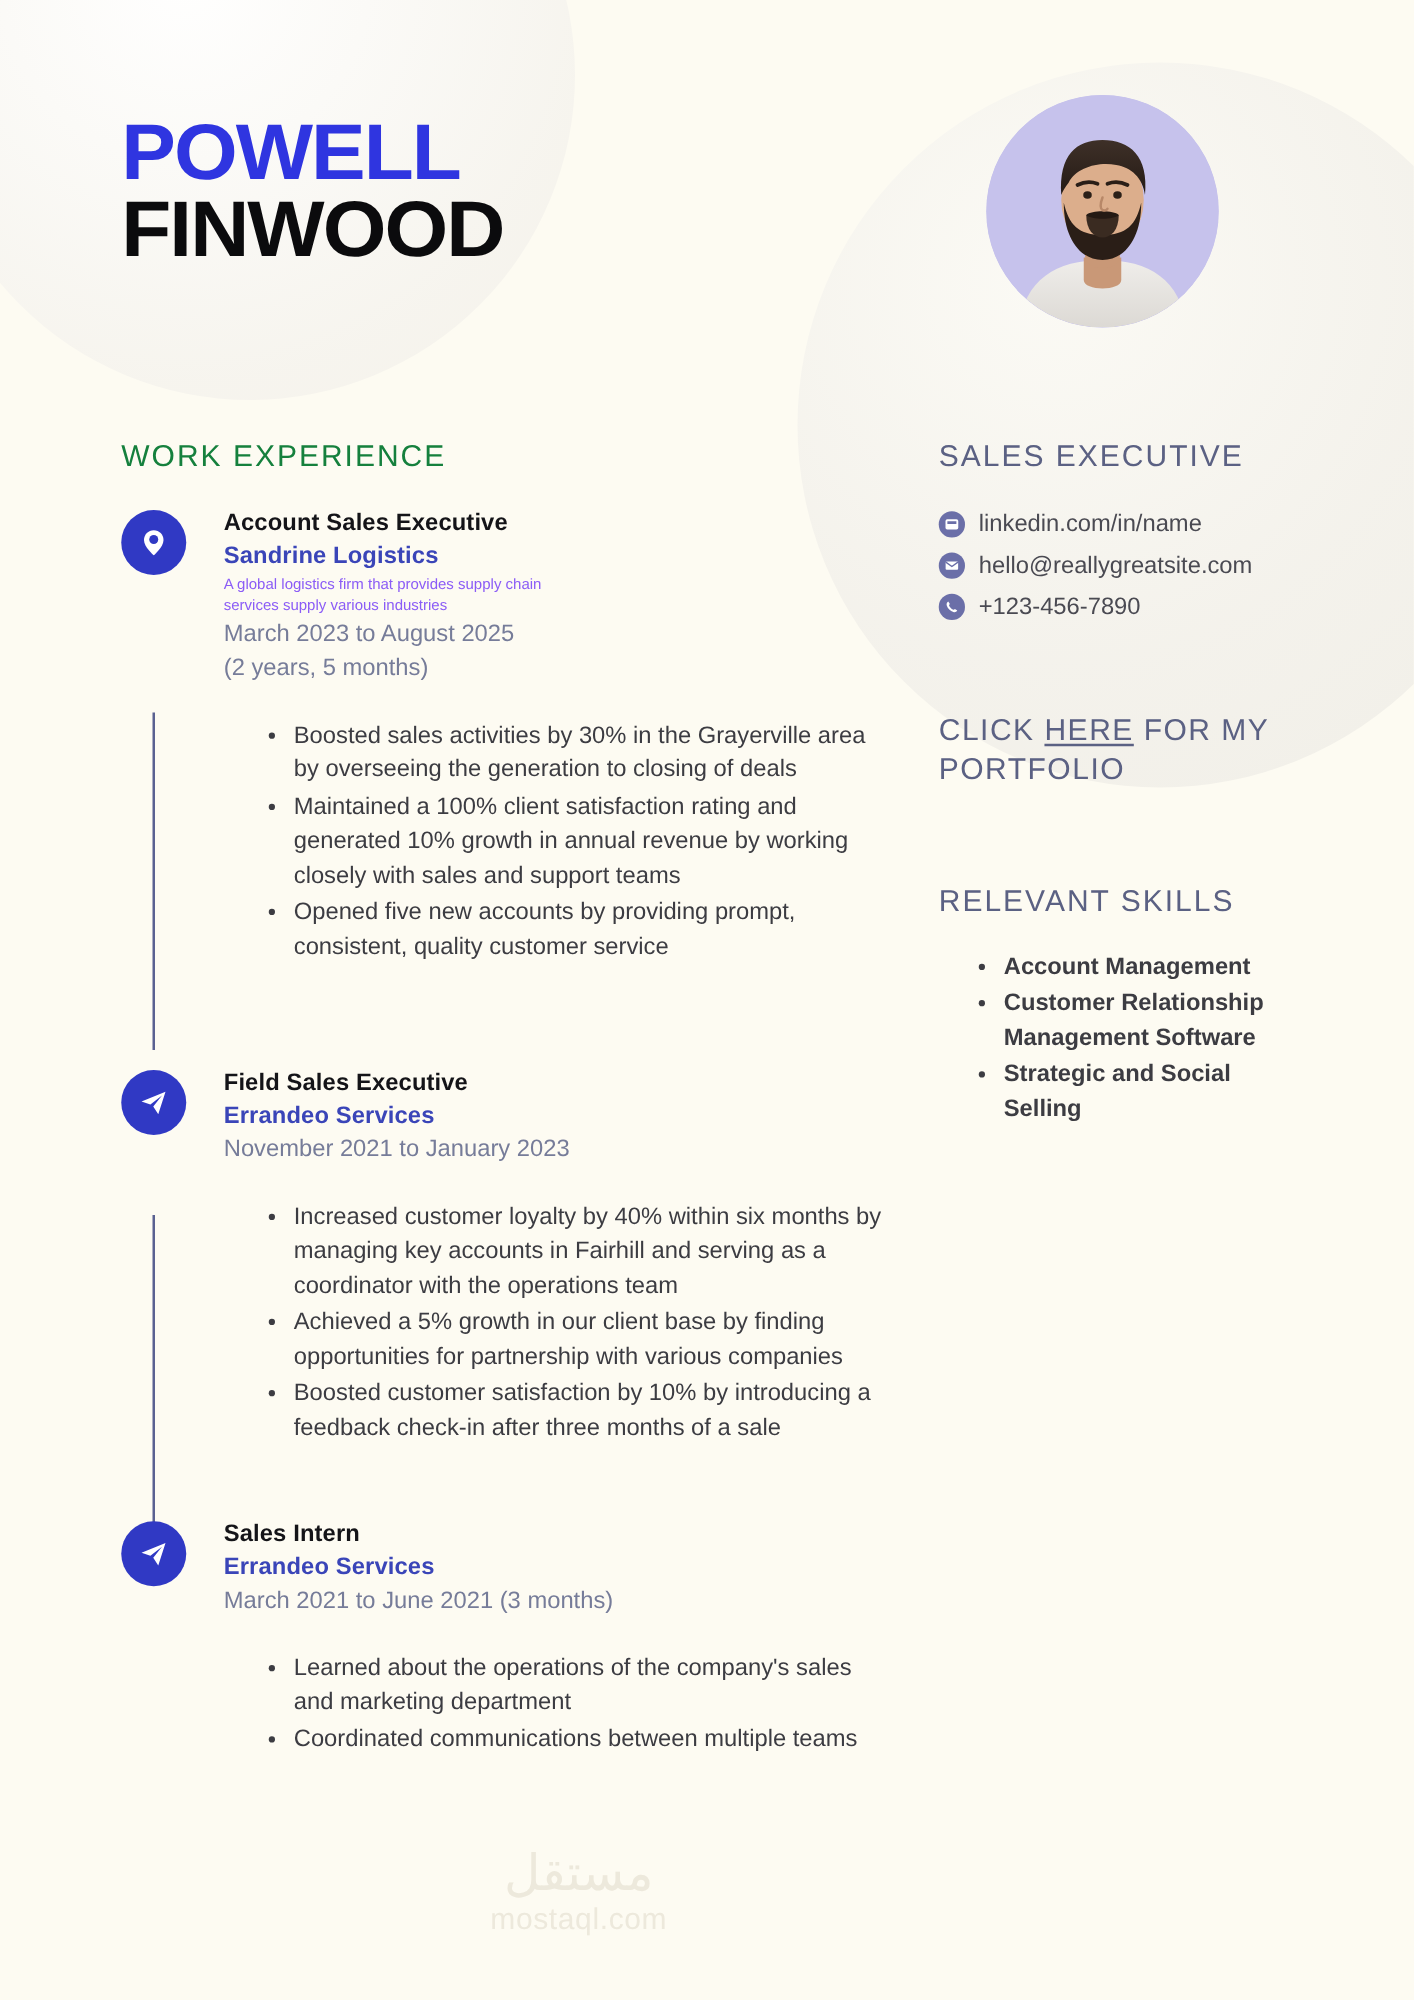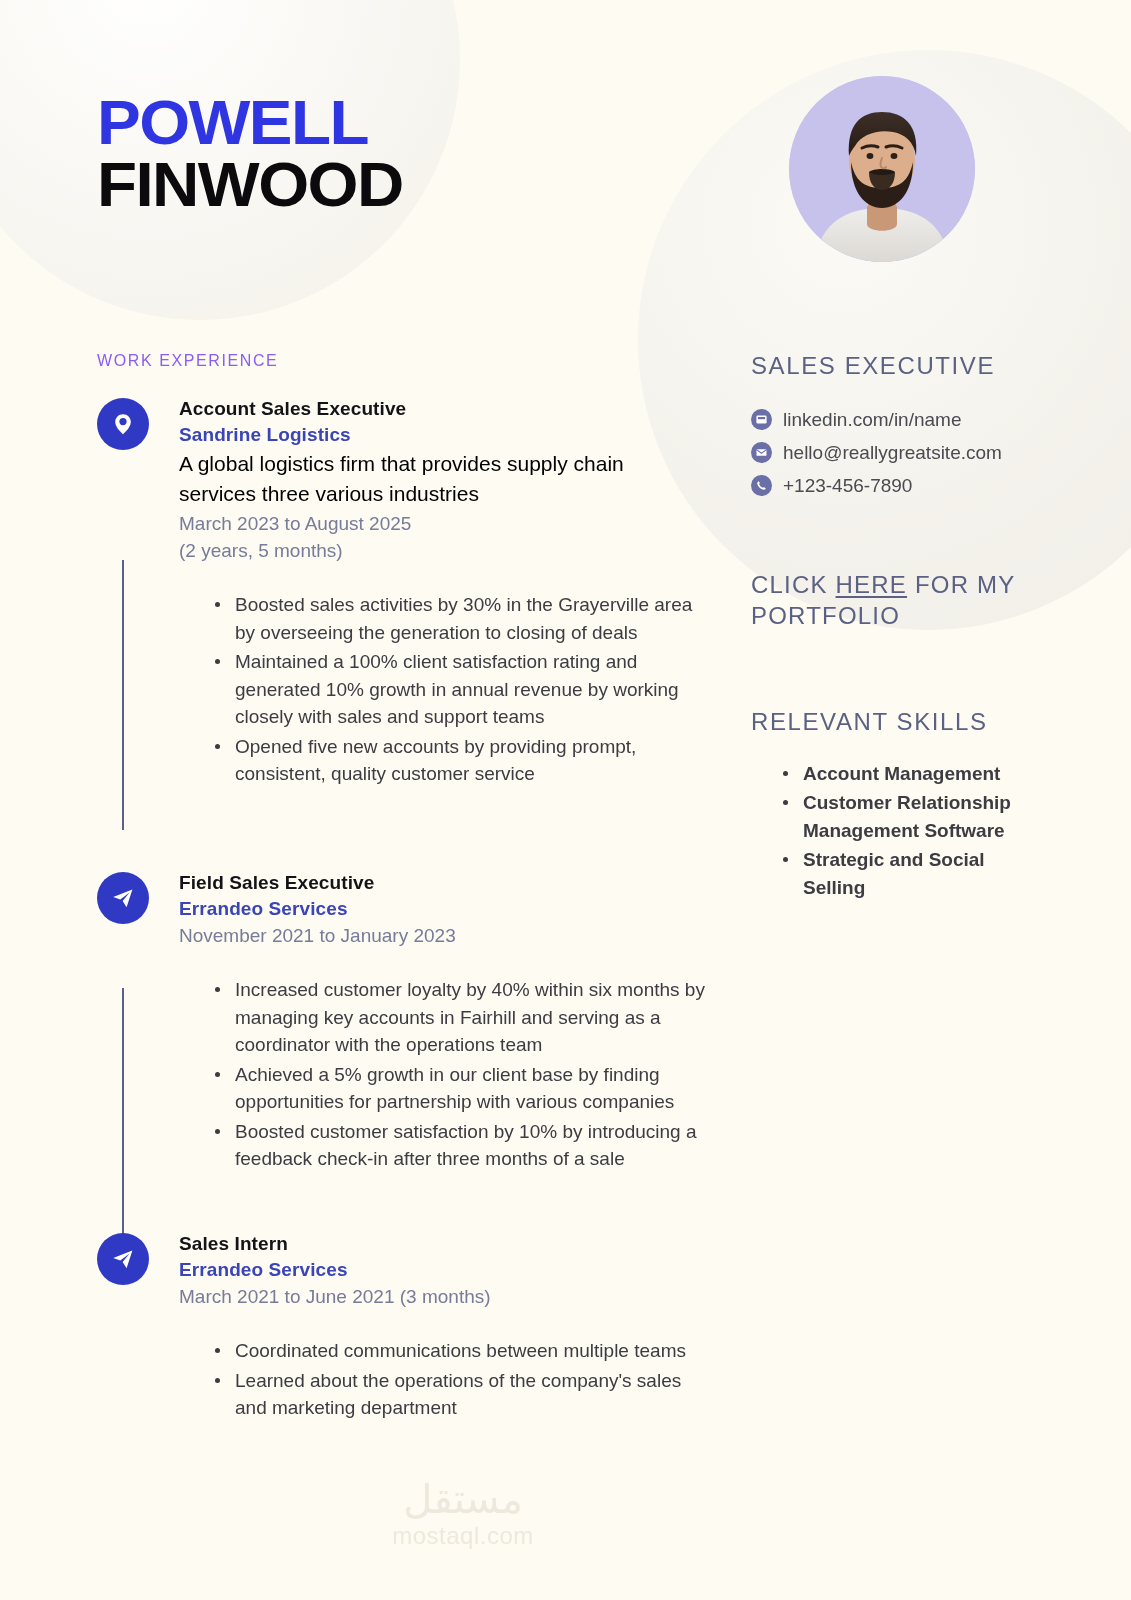--- a/index.html
+++ b/index.html
@@ -53,23 +53,23 @@
     border-radius:50%;
     overflow:hidden;
     background:#C6C2EC;
   }
   .avatar svg{ display:block; width:186px; height:186px; }
 
   
   .left-col{ position:absolute; left:97px; top:352px; width:610px; }
 
   .section-head{
-    font-size:16px;
+    font-size:24px;
     letter-spacing:1.6px;
-    color:#8b5cf6;
+    color:#15803d;
     font-weight:400;
     text-transform:uppercase;
     margin-bottom:26px;
   }
 
   .job{ position:relative; padding-left:82px; margin-bottom:8px; }
   .job-icon{
     position:absolute; left:0; top:2px;
     width:52px; height:52px;
     border-radius:50%;
@@ -89,21 +89,21 @@
 
   .job-title{
     font-size:19px; font-weight:700; color:#141418;
     letter-spacing:0.1px; line-height:1.32;
   }
   .job-company{
     font-size:19px; font-weight:700; color:#3A45B8;
     letter-spacing:0.1px; line-height:1.45;
   }
   .job-desc{
-    font-size:21px; color:#000000; line-height:1.46; font-weight:400;
+    font-size:12px; color:#8b5cf6; line-height:1.46; font-weight:400;
   }
   .job-dates{
     font-size:19px; color:#767C99; line-height:1.45; font-weight:400;
   }
 
   ul.bullets{
     list-style:none;
     margin:26px 0 0 0;
     padding-left:36px;
   }
@@ -289,21 +289,21 @@
         <svg width="26" height="26" viewBox="0 0 26 26" xmlns="http://www.w3.org/2000/svg">
           <path d="M13 3.2 C8.6 3.2 5.2 6.6 5.2 11 C5.2 16.8 13 23.2 13 23.2 C13 23.2 20.8 16.8 20.8 11 C20.8 6.6 17.4 3.2 13 3.2 Z" fill="#FFFFFF"></path>
           <circle cx="13" cy="10.6" r="3.6" fill="#3039C4"></circle>
         </svg>
       </div>
       <div class="timeline tl1"></div>
 
       <div class="job-title">Account Sales Executive</div>
       <div class="job-company">Sandrine Logistics</div>
       <div class="job-desc">A global logistics firm that provides supply chain</div>
-      <div class="job-desc">services three various industries</div>
+      <div class="job-desc">services supply various industries</div>
       <div class="job-dates">March 2023 to August 2025</div>
       <div class="job-dates">(2 years, 5 months)</div>
 
       <ul class="bullets">
         <li>Boosted sales activities by 30% in the Grayerville area by overseeing the generation to closing of deals</li>
         <li>Maintained a 100% client satisfaction rating and generated 10% growth in annual revenue by working closely with sales and support teams</li>
         <li>Opened five new accounts by providing prompt, consistent, quality customer service</li>
       </ul>
     </div>
 
@@ -331,22 +331,22 @@
         <svg width="26" height="26" viewBox="0 0 26 26" xmlns="http://www.w3.org/2000/svg">
           <path d="M22.4 4.4 L3.2 12.1 L10.3 14.6 L19.6 7.4 L12.6 16.1 L16.6 22.3 Z" fill="#FFFFFF"></path>
         </svg>
       </div>
 
       <div class="job-title">Sales Intern</div>
       <div class="job-company">Errandeo Services</div>
       <div class="job-dates">March 2021 to June 2021 (3 months)</div>
 
       <ul class="bullets">
+        <li>Learned about the operations of the company's sales and marketing department</li>
         <li>Coordinated communications between multiple teams</li>
-        <li>Learned about the operations of the company's sales and marketing department</li>
       </ul>
     </div>
 
   </div>
 
   <div class="right-col">
 
     <div class="right-head">SALES EXECUTIVE</div>
 
     <div class="contact-list">

